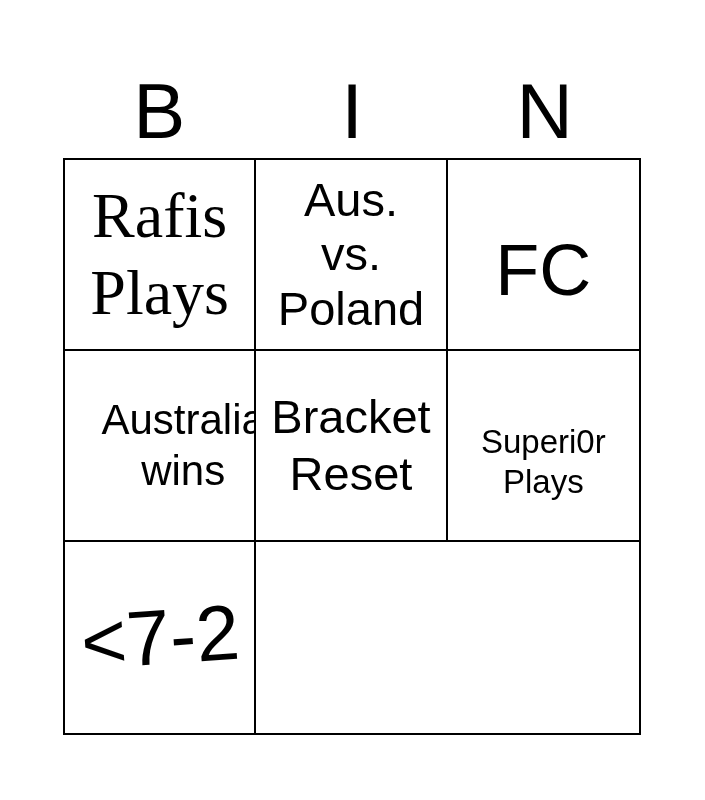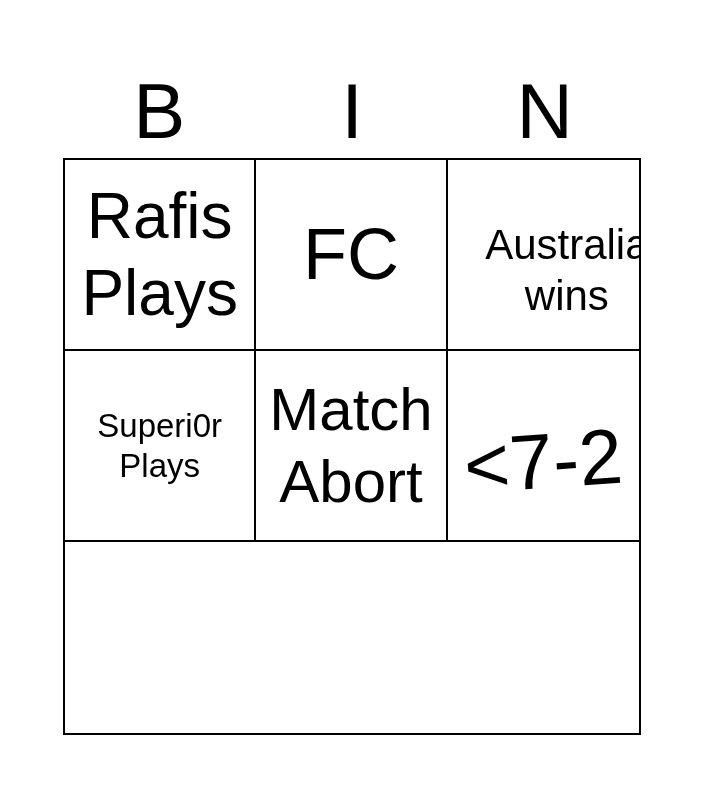--- a/index.html
+++ b/index.html
@@ -53,21 +53,21 @@
     cursor: pointer;
     background: #ffffff;
   }
   .cell:nth-child(3n) { border-right: none; margin-top: 32px; }
   .cell:nth-child(n+7) { border-bottom: none; }
   .cell-text {
     white-space: pre-line;
     line-height: 1.2;
     display: block;
   }
-  .c1 .cell-text { font-size: 64px; }
+  .c1 .cell-text { font-size: 64px; font-family: Liberation Serif, serif; }
   .c2 .cell-text { font-size: 47px; line-height: 1.15; }
   .c3 .cell-text { font-size: 72px; }
   .c4 .cell-text { font-size: 42px; margin-left: 47px; }
   .c5 .cell-text { font-size: 47px; }
   .c6 .cell-text { font-size: 33px; }
   .c7 .cell-text { font-size: 54px; }
   .c8 .cell-text { font-size: 60px; }
   .c9 .cell-text { font-size: 78px; transform: rotate(-4deg); }
 </style>
 </head>
@@ -79,33 +79,38 @@
     <div class="letter">B</div>
     <div class="letter">I</div>
     <div class="letter">N</div>
   </div>
 
   <div class="grid">
     <div class="cell c1">
       <span class="cell-text">Rafis
 Plays</span>
     </div>
+    <div class="cell c2">
+      <span class="cell-text">Aus.
+vs.
+Poland</span>
+    </div>
     <div class="cell c3">
       <span class="cell-text">FC</span>
     </div>
     <div class="cell c4">
       <span class="cell-text">Australia
 wins</span>
     </div>
+    <div class="cell c5">
+      <span class="cell-text">Bracket
+Reset</span>
+    </div>
     <div class="cell c6">
       <span class="cell-text">Superi0r
 Plays</span>
-    </div>
-    <div class="cell c8">
-      <span class="cell-text">Match
-Abort</span>
     </div>
     <div class="cell c9">
       <span class="cell-text">&lt;7-2</span>
     </div>
   </div>
 
 </div>
 
 </body></html>

